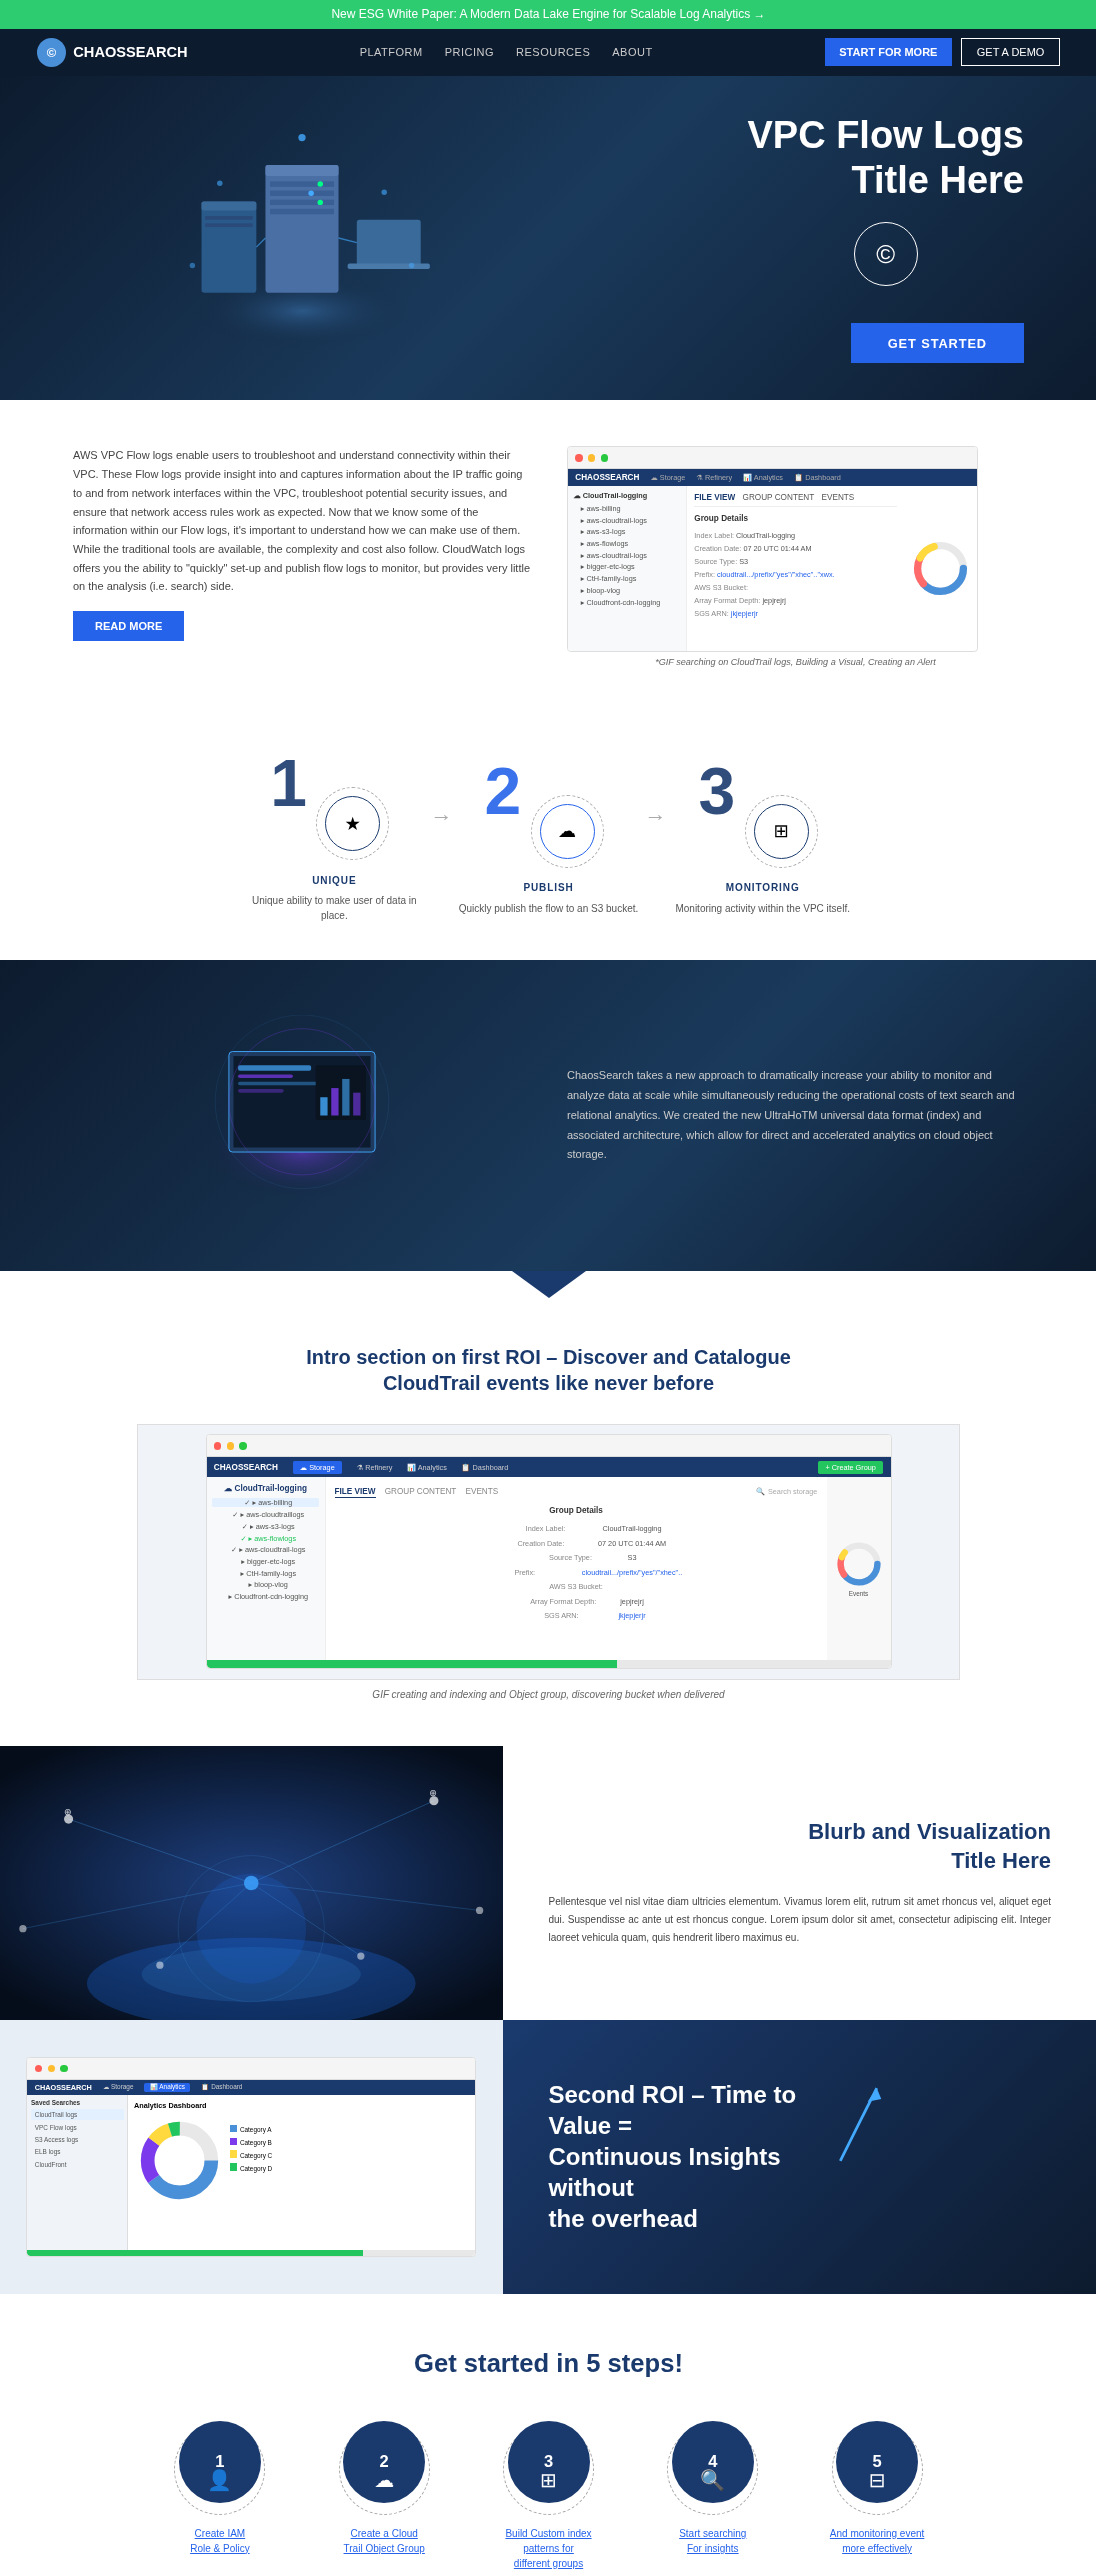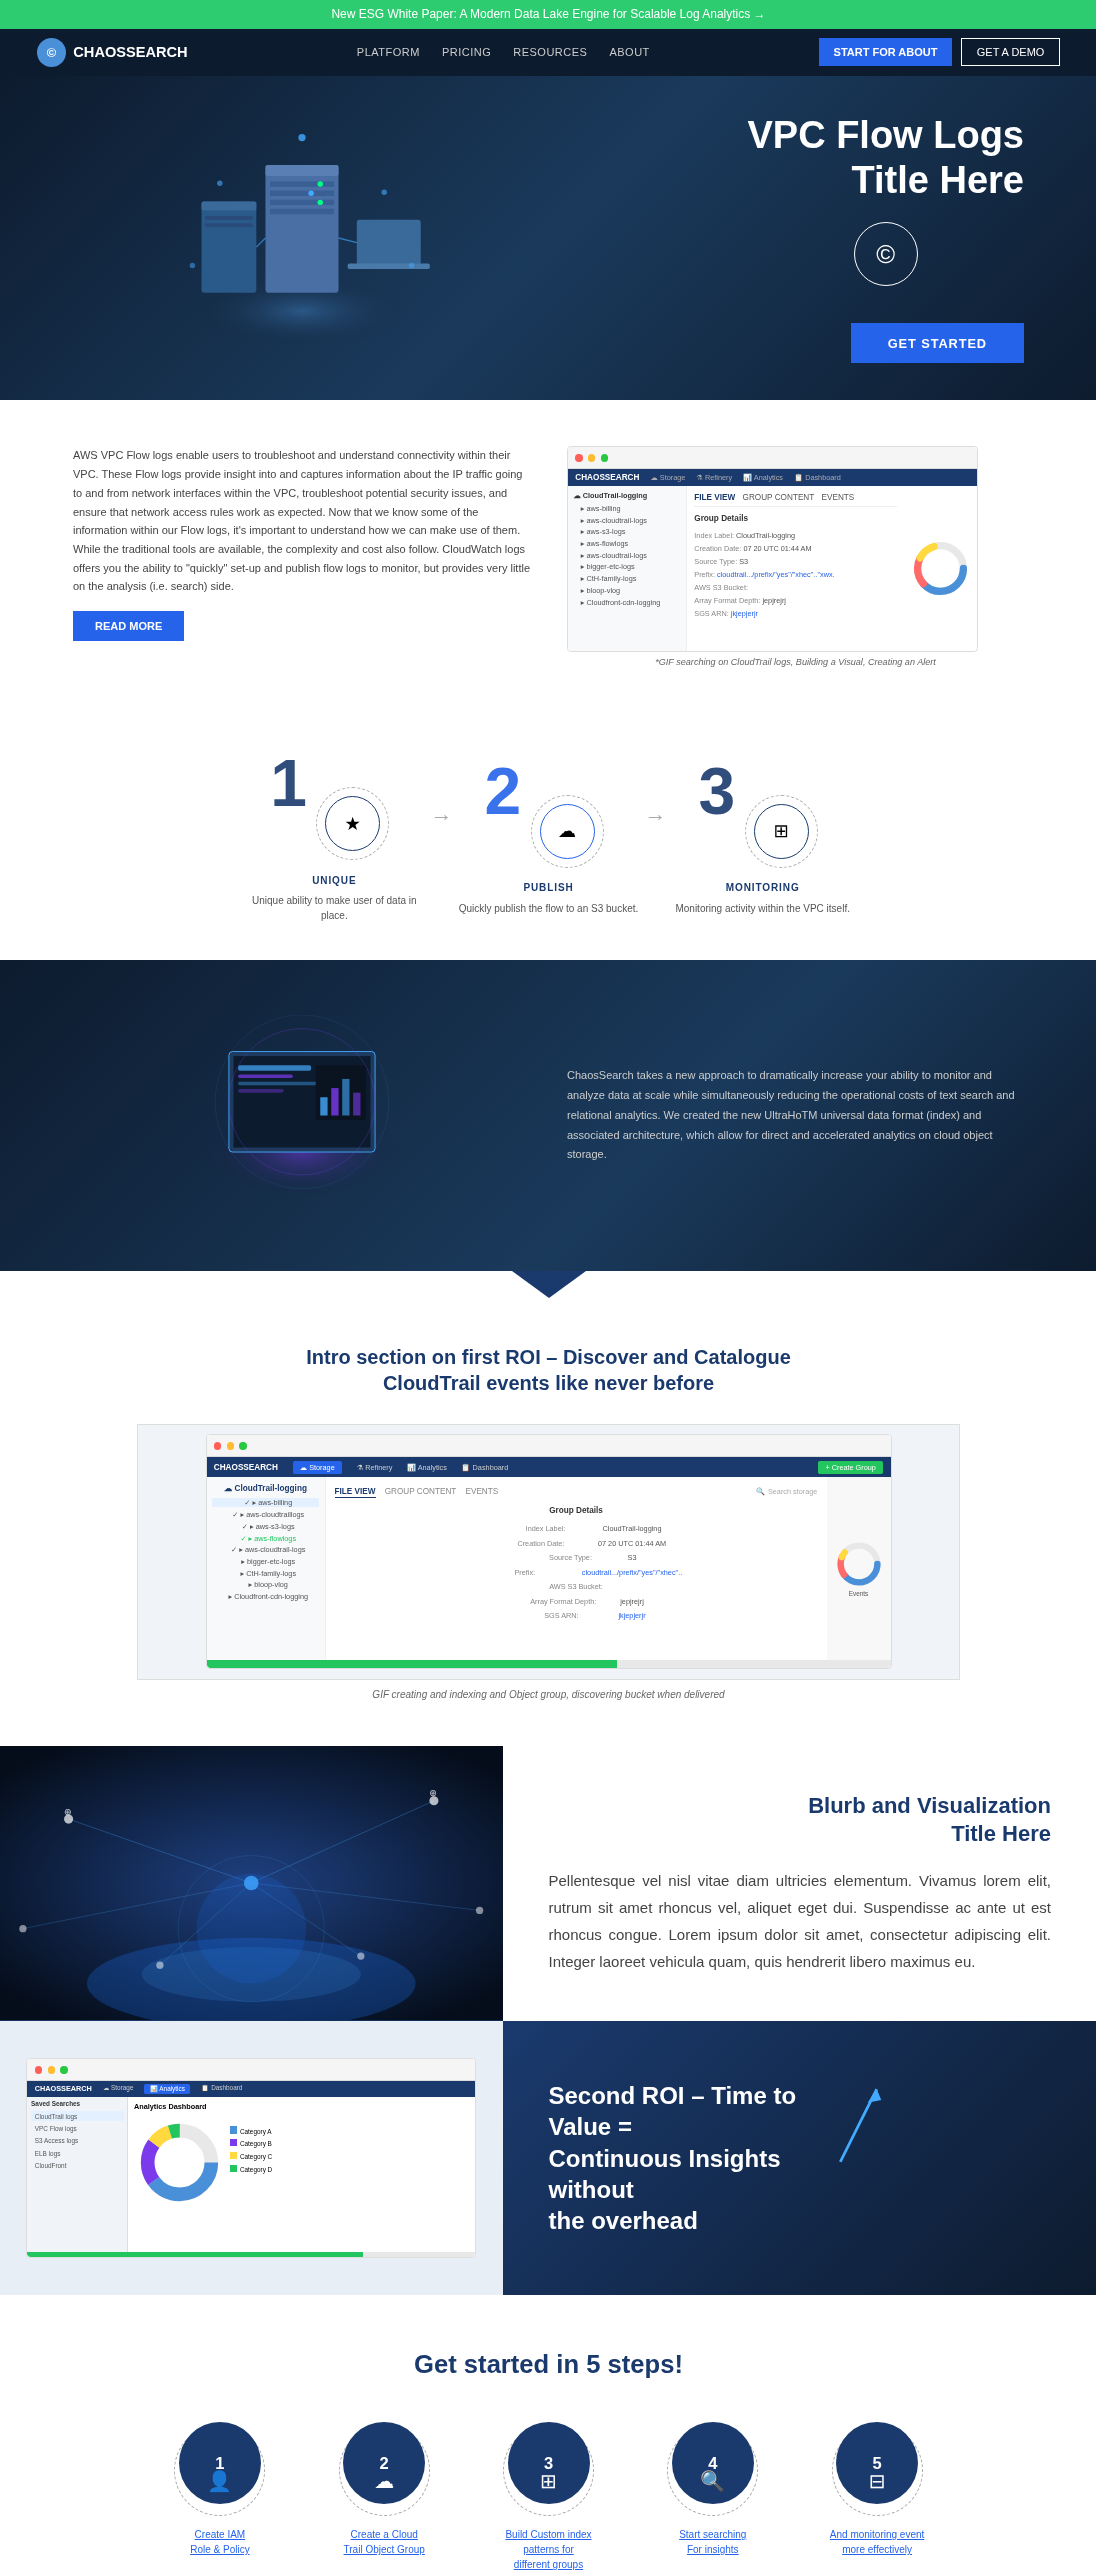--- a/index.html
+++ b/index.html
@@ -290,21 +290,21 @@
     }
     .blurb-viz-title {
       font-size: 22px;
       font-weight: bold;
       color: #1a3a6e;
       text-align: right;
       margin-bottom: 18.3px;
       line-height: 1.3;
     }
     .blurb-viz-text {
-      font-size: 15px;
+      font-size: 10px;
       color: #444;
       line-height: 1.8;
       text-align: justify;
     }
 
     
     .second-roi {
       display: flex;
       min-height: 274px;
     }
@@ -443,21 +443,21 @@
     <div class="nav-logo-icon">©</div>
     <span>CHAOSSEARCH</span>
   </div>
   <div class="nav-links">
     <a href="#">PLATFORM</a>
     <a href="#">PRICING</a>
     <a href="#">RESOURCES</a>
     <a href="#">ABOUT</a>
   </div>
   <div class="nav-buttons">
-    <button class="btn-start">START FOR ABOUT</button>
+    <button class="btn-start">START FOR MORE</button>
     <button class="btn-demo">GET A DEMO</button>
   </div>
 </nav>
 
 <section class="hero">
   <div class="hero-bg-globe">
 
     <svg width="274" height="256" viewBox="0 0 300 280">
 
       <defs>

